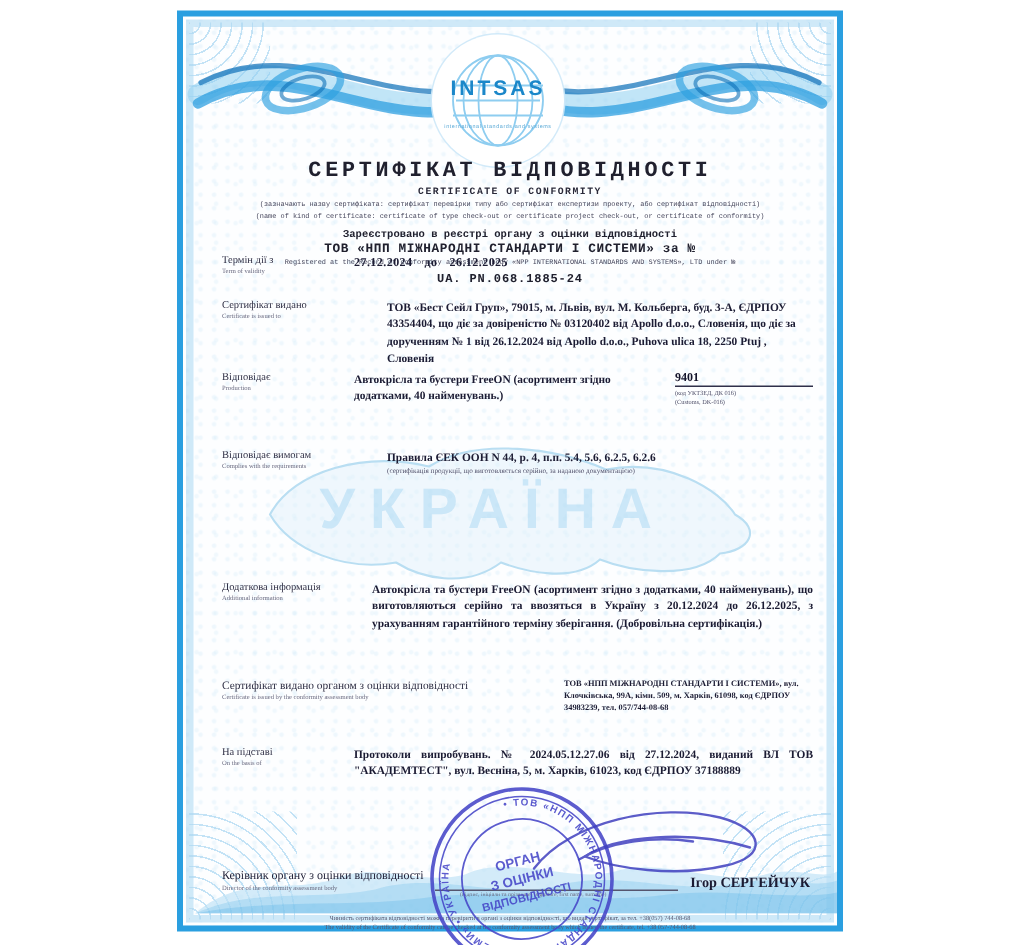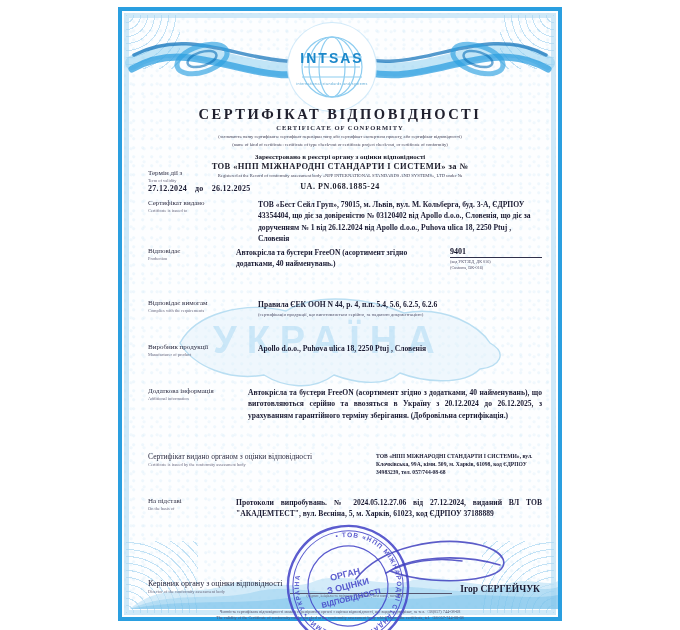--- a/index.html
+++ b/index.html
@@ -36,37 +36,37 @@
   .logo svg{position:absolute;left:6px;top:6px;}
   .logo-name{
     position:relative;z-index:2;font-family:"Liberation Sans",sans-serif;
     font-weight:bold;font-size:14px;letter-spacing:2px;color:#1b87c9;margin-top:2px;
   }
   .logo-tagline{
     position:relative;z-index:2;font-family:"Liberation Sans",sans-serif;
     font-size:3.6px;color:#5aa9d6;margin-top:16px;letter-spacing:.4px;
   }
 
-  .header{position:absolute;left:0;top:94px;width:100%;text-align:center;line-height:1.25;}
+  .header{position:absolute;left:0;top:94px;width:100%;text-align:center;line-height:1.25;font-family:Liberation Mono, monospace;}
   .title{font-size:14.5px;font-weight:bold;letter-spacing:2.5px;color:#20202e;}
   .subtitle{font-size:6.5px;font-weight:bold;letter-spacing:1px;color:#2a2a3a;margin-top:1px;}
   .note{font-size:4.6px;color:#44445a;margin-top:2px;}
   .registered-uk{font-size:7px;font-weight:bold;margin-top:5px;color:#20202e;}
   .registered-body{font-size:8.5px;font-weight:bold;letter-spacing:.4px;color:#20202e;}
   .registered-en{font-size:4.6px;color:#44445a;margin-top:1px;}
   .cert-number{font-size:8px;font-weight:bold;letter-spacing:.6px;margin-top:3px;color:#20202e;}
 
   .row{position:absolute;left:26px;right:16px;display:flex;align-items:flex-start;}
   .row-label{width:88px;flex:0 0 auto;}
   .row-label .uk{font-size:7px;color:#2e2e44;}
   .row-label .en{font-size:4.4px;color:#6a6a80;margin-top:1px;}
   .row-value{flex:1;font-size:7.6px;font-weight:bold;line-height:1.5;color:#1b1b33;}
   .row-value .small-note{font-size:4.8px;font-weight:normal;color:#50506a;margin-top:1px;}
 
-  .row-validity{top:158px;flex-direction:column;}
+  .row-validity{top:158px;}
   .row-validity .row-value{font-size:8px;letter-spacing:.3px;}
   .to-label{font-weight:bold;padding:0 8px;}
   .row-issued{top:188px;}
   .row-issued .row-label{width:110px;}
   .row-production{top:236px;}
   .prod-wrap{flex:1;display:flex;}
   .prod-text{flex:1;padding-right:8px;}
   .prod-code{flex:0 0 92px;text-align:left;}
   .code-val{font-size:8px;font-weight:bold;border-bottom:1px solid #30304a;padding-bottom:1px;}
   .code-note{font-size:4.2px;font-weight:normal;color:#50506a;margin-top:1px;line-height:1.3;}
@@ -199,27 +199,20 @@
       <div class="row-label">
         <div class="uk">Відповідає вимогам</div>
         <div class="en">Complies with the requirements</div>
       </div>
       <div class="row-value">
         <div>Правила ЄЕК ООН N 44, р. 4, п.п. 5.4, 5.6, 6.2.5, 6.2.6</div>
         <div class="small-note">(сертифікація продукції, що виготовляється серійно, за наданою документацією)</div>
       </div>
     </div>
 
-    <div class="row row-manufacturer">
-      <div class="row-label">
-        <div class="uk">Виробник продукції</div>
-        <div class="en">Manufacturer of product</div>
-      </div>
-      <div class="row-value">Apollo d.o.o., Puhova ulica 18, 2250 Ptuj , Словенія</div>
-    </div>
 
     <div class="row row-additional">
       <div class="row-label">
         <div class="uk">Додаткова інформація</div>
         <div class="en">Additional information</div>
       </div>
       <div class="row-value">Автокрісла та бустери FreeON (асортимент згідно з додатками, 40 найменувань), що виготовляються серійно та ввозяться в Україну з 20.12.2024 до 26.12.2025, з урахуванням гарантійного терміну зберігання. (Добровільна сертифікація.)</div>
     </div>
 
     <div class="row row-issuedby">

